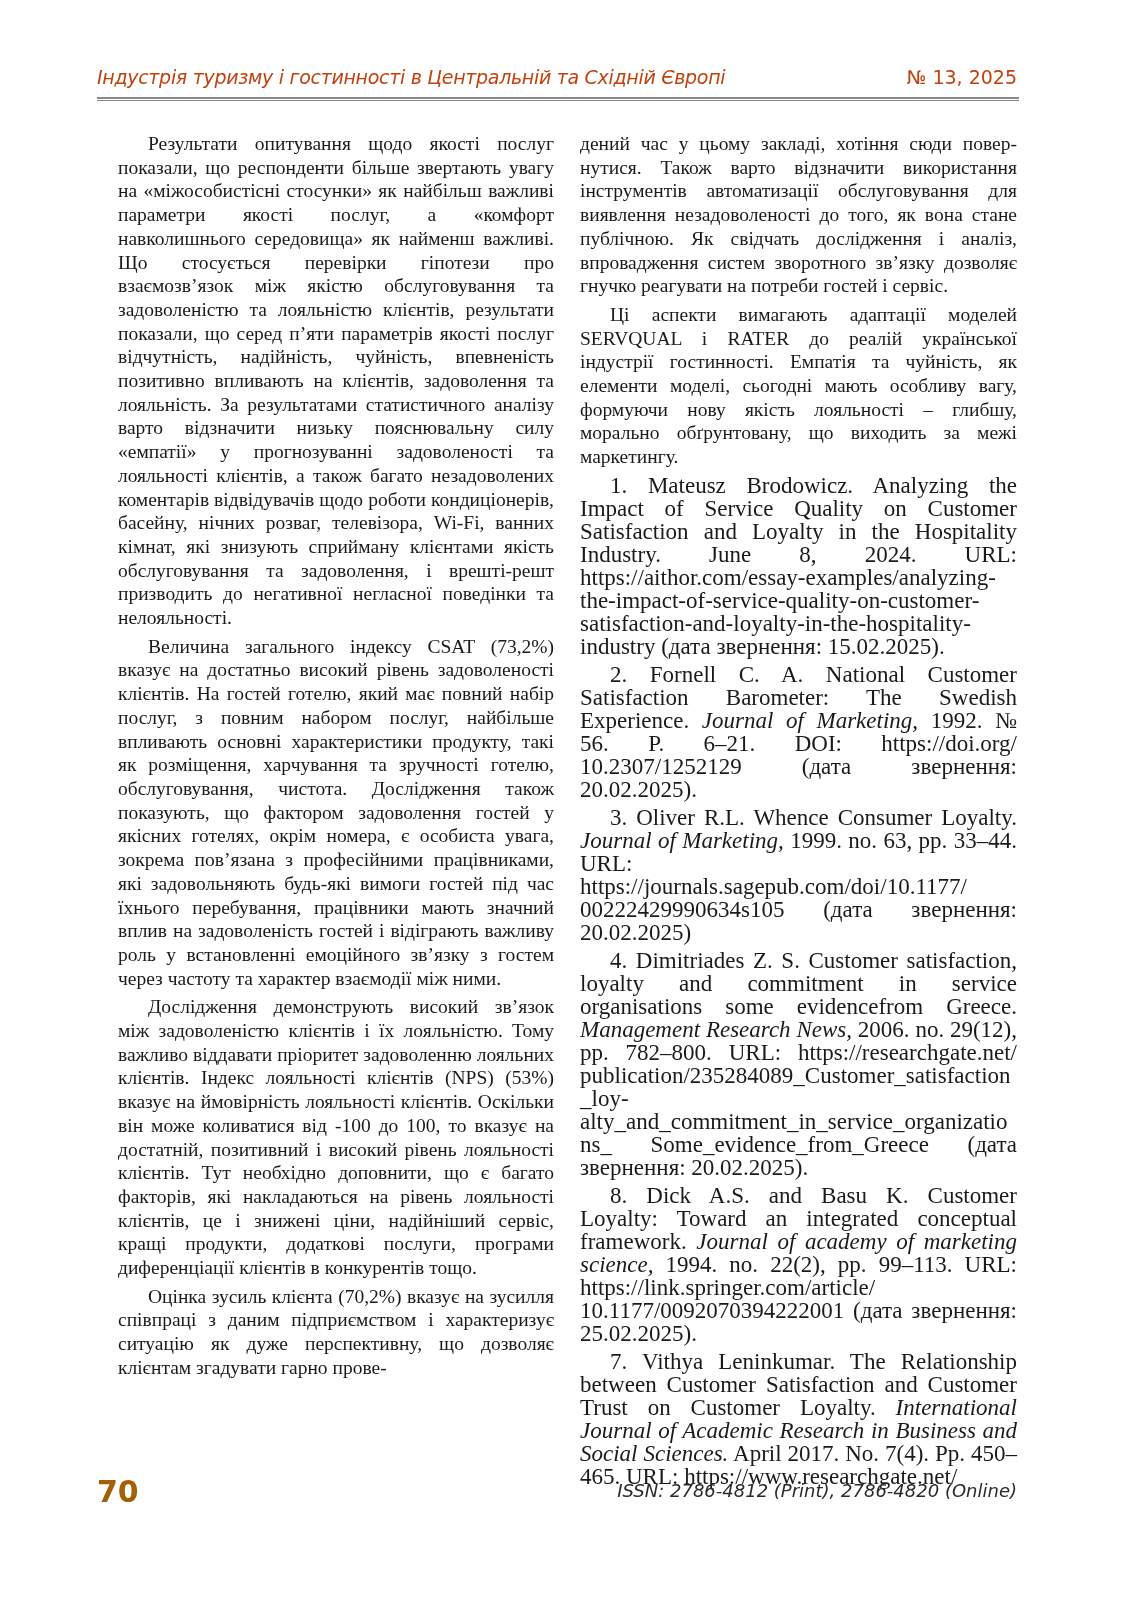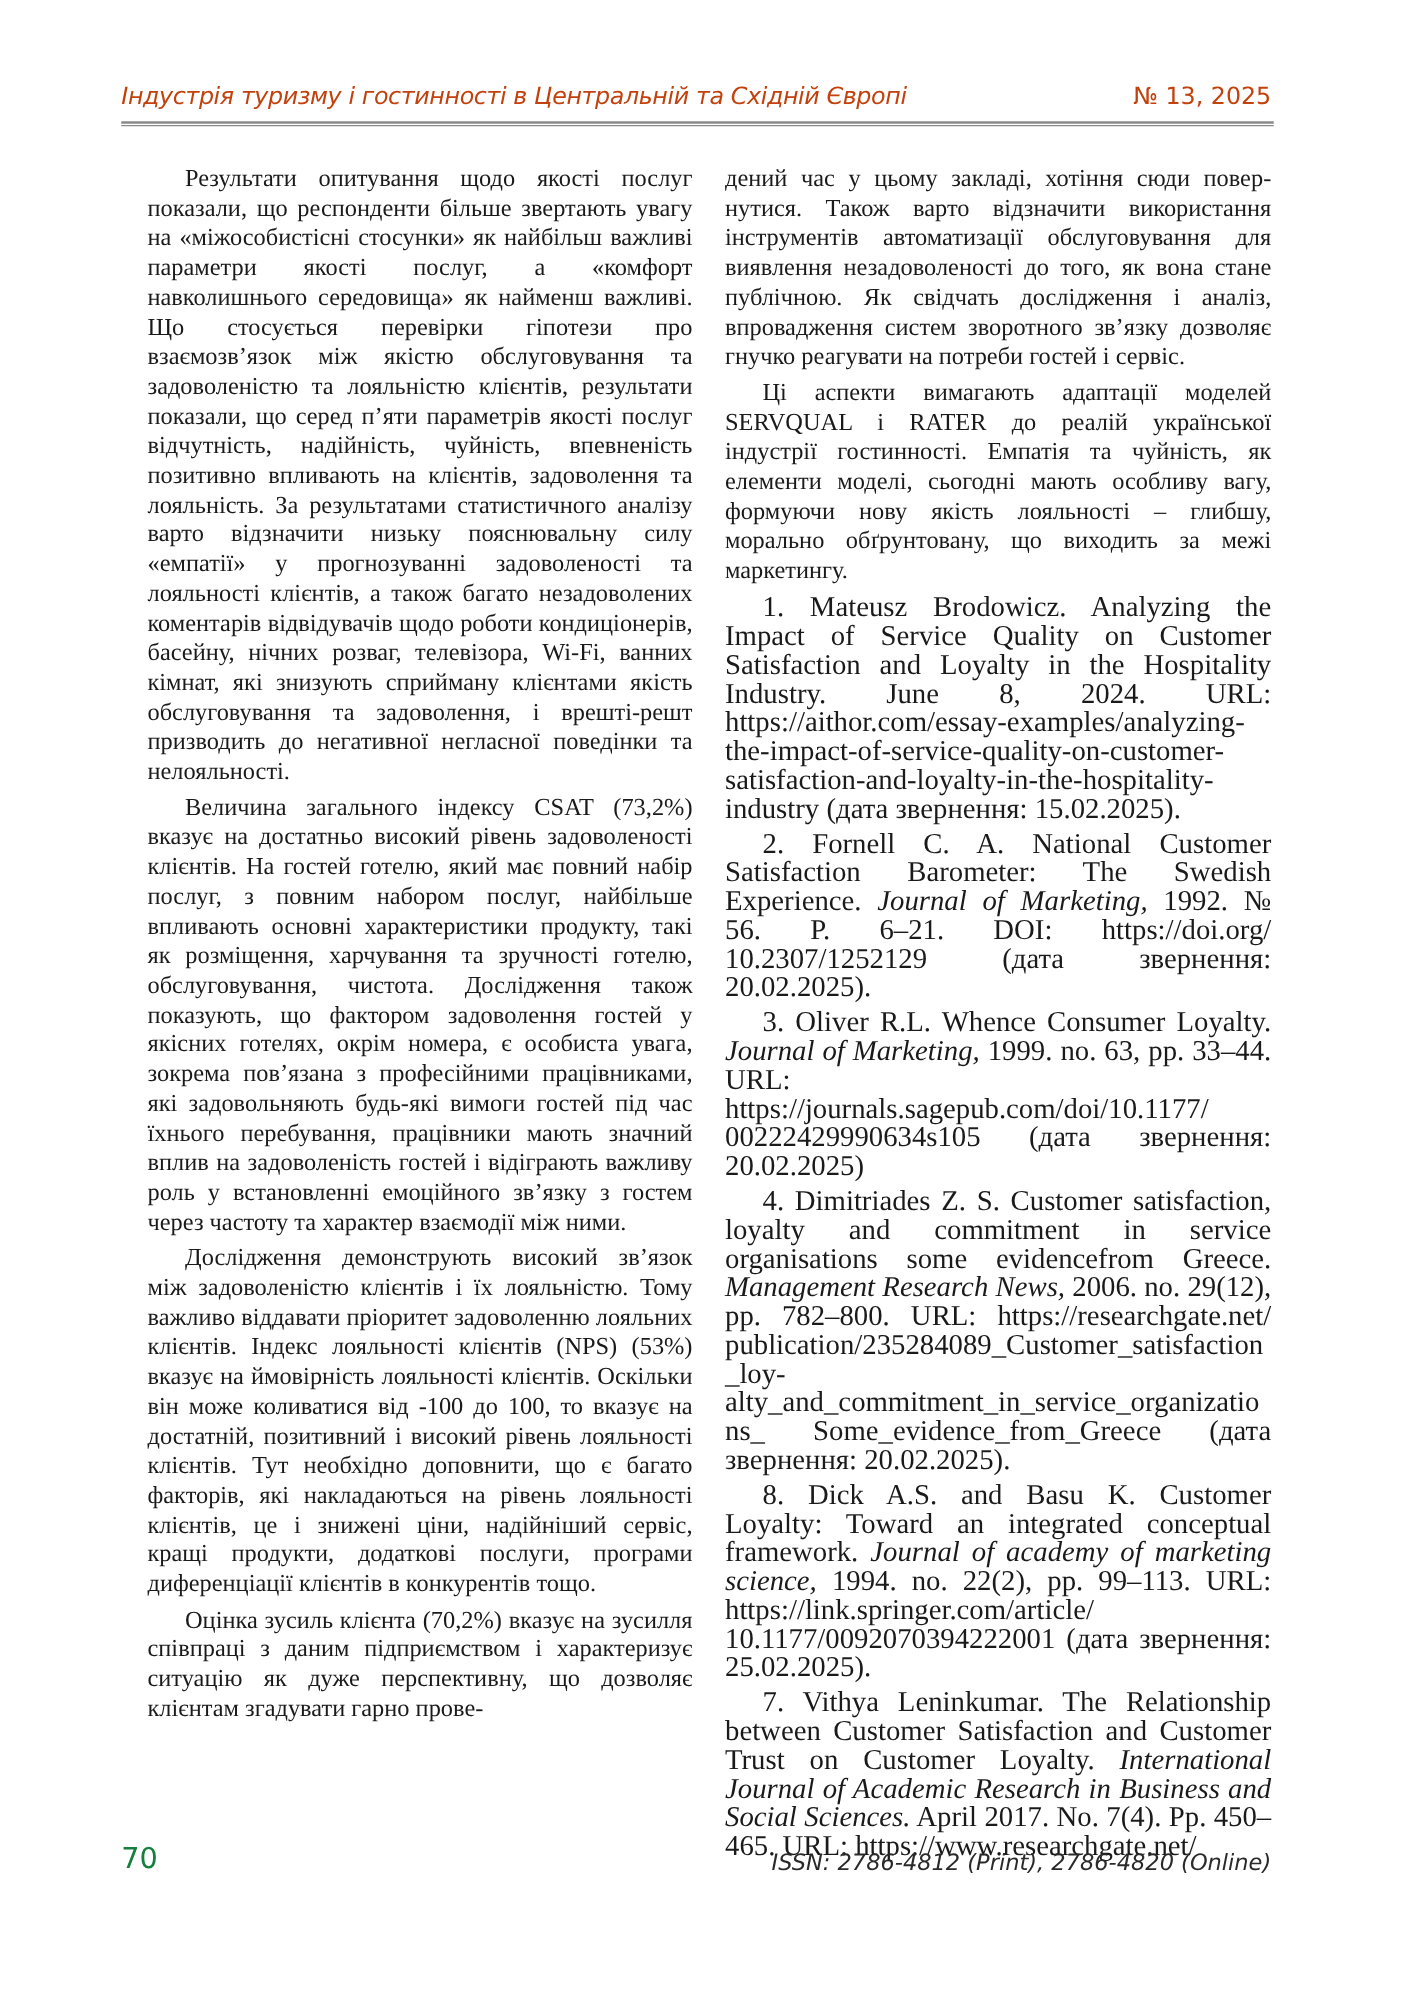--- a/index.html
+++ b/index.html
@@ -12,21 +12,21 @@
     border-top: 2px solid #8a8a8a; border-bottom: 1px solid #8a8a8a; box-sizing: border-box; }
   .col { position: absolute; top: 132px; font-family: "Liberation Serif", serif; font-size: 19.5px;
     line-height: 23.7px; text-align: justify; hyphens: manual; }
   .col.left { left: 118px; width: 436px; }
   .col.right { left: 580px; width: 437px; }
   .col p { margin: 0 0 5px 0; text-indent: 30px; }
   .col p.noindent { text-indent: 0; }
   .lit-heading { font-weight: bold; text-align: center; text-indent: 0 !important; margin: 60px 0 6px 0 !important; font-size: 19.5px; }
   .ref { text-indent: 30px; margin: 0 0 2px 0; font-size: 23px; line-height: 23px; word-break: break-word; }
   .ref i { font-style: italic; }
-  .footer-page { position: absolute; left: 97px; top: 1474px; font-family: "DejaVu Sans", sans-serif; font-size: 23px; color: #15803d; }
+  .footer-page { position: absolute; left: 97px; top: 1474px; font-family: "DejaVu Sans", sans-serif; font-size: 30px; color: #a16207; font-weight: bold; }
   .footer-issn { position: absolute; right: 121px; top: 1480px; font-family: "DejaVu Sans", sans-serif; font-size: 18px; font-style: italic; color: #2a2a2a; }
 </style>
 </head>
 <body>
 
 <div class="header">
   <span class="title">Індустрія туризму і гостинності в Центральній та Східній Європі</span>
   <span class="issue">№ 13, 2025</span>
 </div>
 <div class="rule"></div>

